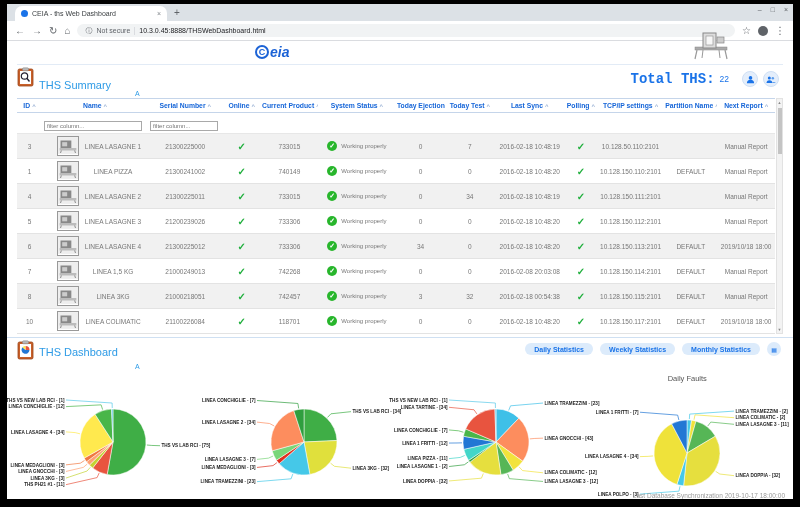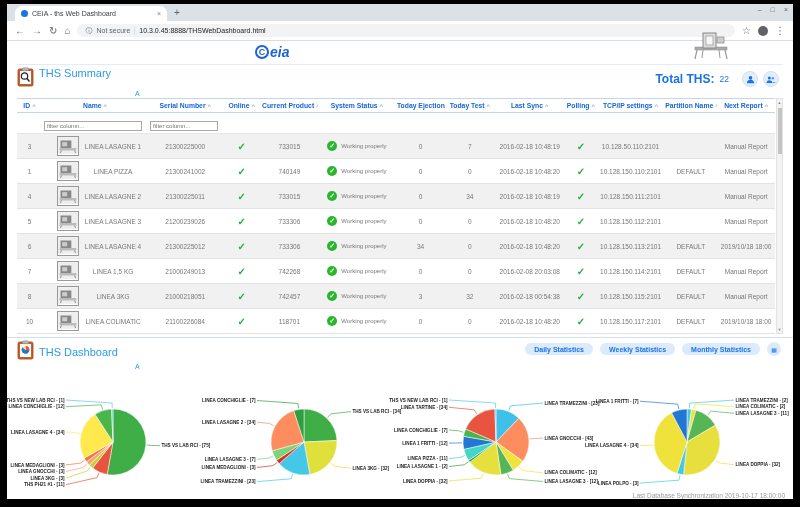--- a/index.html
+++ b/index.html
@@ -26,26 +26,26 @@
   .avatar{width:10px;height:10px;border-radius:50%;background:#5f6368;}
 
   
   .page{position:relative;height:459px;padding:0 10px;background:#fff;color:#666;}
   .page-head{height:24px;position:relative;border-bottom:1px solid #e2ebf6;}
   .logo{position:absolute;left:238px;top:3px;display:flex;align-items:center;color:#1c63d6;
         font-weight:bold;font-size:14px;font-style:italic;}
   .logo-c{display:inline-flex;align-items:center;justify-content:center;width:14px;height:14px;
           border:2px solid #1c63d6;border-radius:50%;font-size:9px;font-style:normal;margin-right:1px;}
   .machine-img{position:absolute;right:52px;top:-14px;}
-  .section-head{display:flex;align-items:flex-start;position:relative;padding:2px 0 0 0;}
+  .section-head{display:flex;align-items:flex-end;position:relative;padding:2px 0 0 0;}
   .sec-icon{margin-right:5px;}
   .sec-title{color:#2e9be6;font-size:11px;}
   .marker{color:#2e9be6;font-size:7px;margin:-1px 0 1px 118px;}
   .total-ths{position:absolute;right:4px;top:6px;display:flex;align-items:center;gap:5px;}
-  .total-label{color:#1a73e8;font-weight:bold;font-size:12px;}
+  .total-label{color:#1a73e8;font-weight:bold;font-size:14px;font-family:Liberation Mono, monospace;}
   .total-value{color:#1a73e8;font-size:8.5px;margin-right:8px;}
   .icon-btn{width:16px;height:16px;border-radius:50%;background:#e4eefb;border:1px solid #cfe0f5;
             display:flex;align-items:center;justify-content:center;}
 
   
   .table-wrap{position:relative;margin-top:1px;padding-right:8px;}
   table{width:100%;border-collapse:collapse;table-layout:fixed;}
   th{color:#1565d8;font-weight:bold;font-size:6.8px;padding:3px 1px;text-align:center;
      border-top:1px solid #c5d5ea;border-bottom:1px solid #c5d5ea;white-space:nowrap;overflow:hidden;}
   .caret{color:#9db4d6;font-size:6px;margin-left:2px;}
@@ -572,21 +572,21 @@
             <text x="46.5" y="88.33535017364458" text-anchor="end" class="pie-label">LINEA PIZZA - [11]</text>
             <polyline points="61.01056781197225,70.84764351909449 56.012121901968165,70.97229697778485 48,71.04708905299907" fill="none" stroke="#2277d4" stroke-width="0.7"></polyline>
             <text x="46.5" y="72.74708905299907" text-anchor="end" class="pie-label">LINEA 1 FRITTI - [12]</text>
             <polyline points="62.42835658127338,60.24869008782294 57.63840901969593,58.814673924267495 48,57.95426422613422" fill="none" stroke="#49b649" stroke-width="0.7"></polyline>
             <text x="46.5" y="59.654264226134224" text-anchor="end" class="pie-label">LINEA CONCHIGLIE - [7]</text>
             <polyline points="75.84711802583683,41.907881673256185 73.03051773551871,37.77668780167622 48,35.29797147872823" fill="none" stroke="#e8543f" stroke-width="0.7"></polyline>
             <text x="46.5" y="36.99797147872823" text-anchor="end" class="pie-label">LINEA TARTINE - [34]</text>
             <polyline points="94.4348717907293,36.004696940502406 94.35176470113068,31.005387667046882 48,28.00580210297356" fill="none" stroke="#58c8e8" stroke-width="0.7"></polyline>
             <text x="46.5" y="29.70580210297356" text-anchor="end" class="pie-label">THS VS NEW LAB RCI - [1]</text>
           </svg></div>
-        <div class="chart"><svg width="190" height="134">
+        <div class="chart"><div class="chart-title">Daily Faults</div><svg width="190" height="134">
             <path d="M95,70 L95,37 A33,33 0 0 1 99.54256598137655,37.31414534841041 Z" fill="#45c8e8" stroke="#fff" stroke-width="0.5"></path>
             <path d="M95,70 L99.54256598137655,37.31414534841041 A33,33 0 0 1 103.99864554015329,38.25060034516118 Z" fill="#efe23a" stroke="#fff" stroke-width="0.5"></path>
             <path d="M95,70 L103.99864554015329,38.25060034516118 A33,33 0 0 1 123.38707376164552,53.17222405512551 Z" fill="#56b656" stroke="#fff" stroke-width="0.5"></path>
             <path d="M95,70 L123.38707376164552,53.17222405512551 A33,33 0 0 1 91.5883302509838,102.82317031494136 Z" fill="#e6df3e" stroke="#fff" stroke-width="0.5"></path>
             <path d="M95,70 L91.5883302509838,102.82317031494136 A33,33 0 0 1 84.91084969712817,101.41988297505357 Z" fill="#45c8e8" stroke="#fff" stroke-width="0.5"></path>
             <path d="M95,70 L84.91084969712817,101.41988297505357 A33,33 0 0 1 79.66413532255562,40.77995115344409 Z" fill="#efe23a" stroke="#fff" stroke-width="0.5"></path>
             <path d="M95,70 L79.66413532255562,40.77995115344409 A33,33 0 0 1 94.99999999999997,37 Z" fill="#2277d4" stroke="#fff" stroke-width="0.5"></path>
             <polyline points="97.34569890974706,36.08101274175758 97.69065463176868,31.092926380251342 142,28.100074563347597" fill="none" stroke="#45c8e8" stroke-width="0.7"></polyline>
             <text x="143.5" y="29.800074563347597" text-anchor="start" class="pie-label">LINEA TRAMEZZINI - [2]</text>
             <polyline points="101.99243670492184,36.72680013993752 103.02073622035152,31.833682513457745 142,34.7000745633476" fill="none" stroke="#efe23a" stroke-width="0.7"></polyline>

